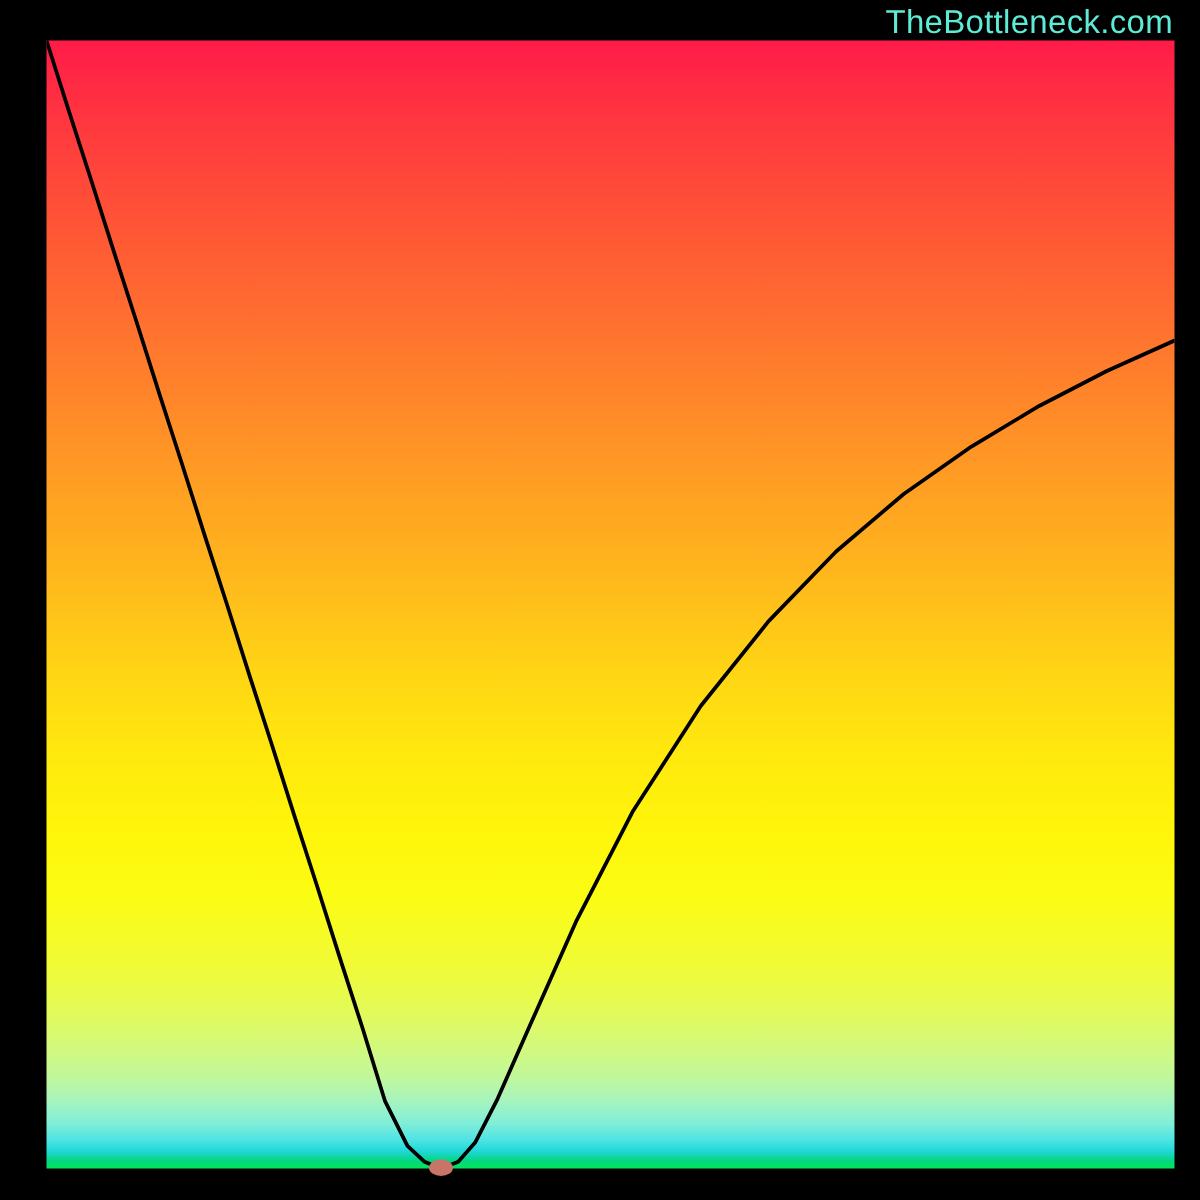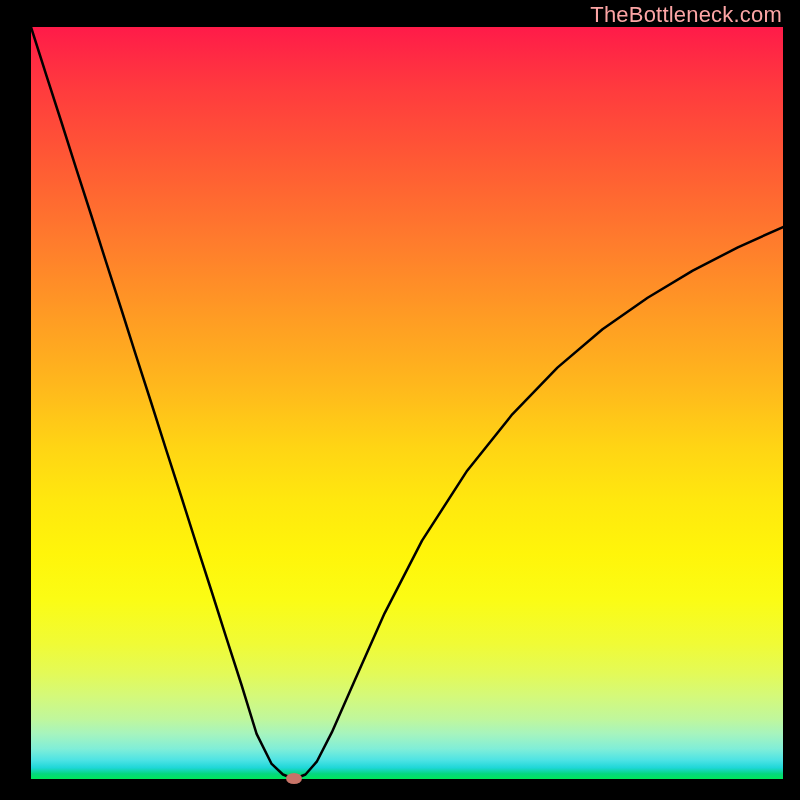--- a/index.html
+++ b/index.html
@@ -8,21 +8,21 @@
     height: 800px;
     background: #000;
     position: relative;
     font-family: Arial, Helvetica, sans-serif;
     overflow: hidden;
   }
   .watermark {
     position: absolute;
     top: 2px;
     right: 18px;
-    color: #fca5a5;
+    color: #5eead4;
     font-size: 22px;
     letter-spacing: 0.2px;
     z-index: 10;
   }
   .plot {
     position: absolute;
     left: 31px;
     top: 27px;
     width: 752px;
     height: 752px;

